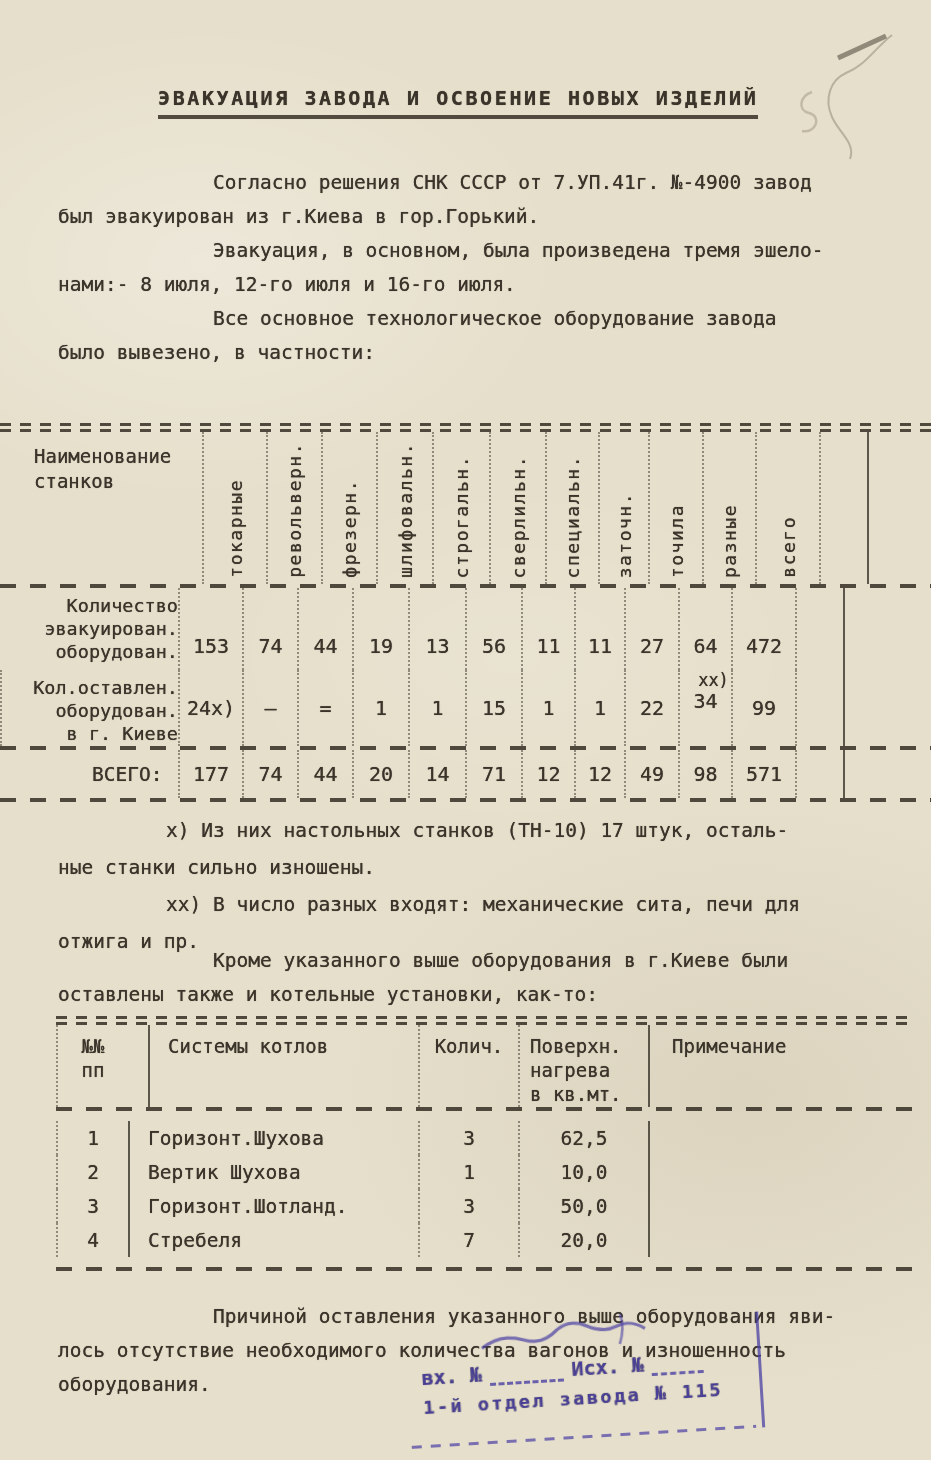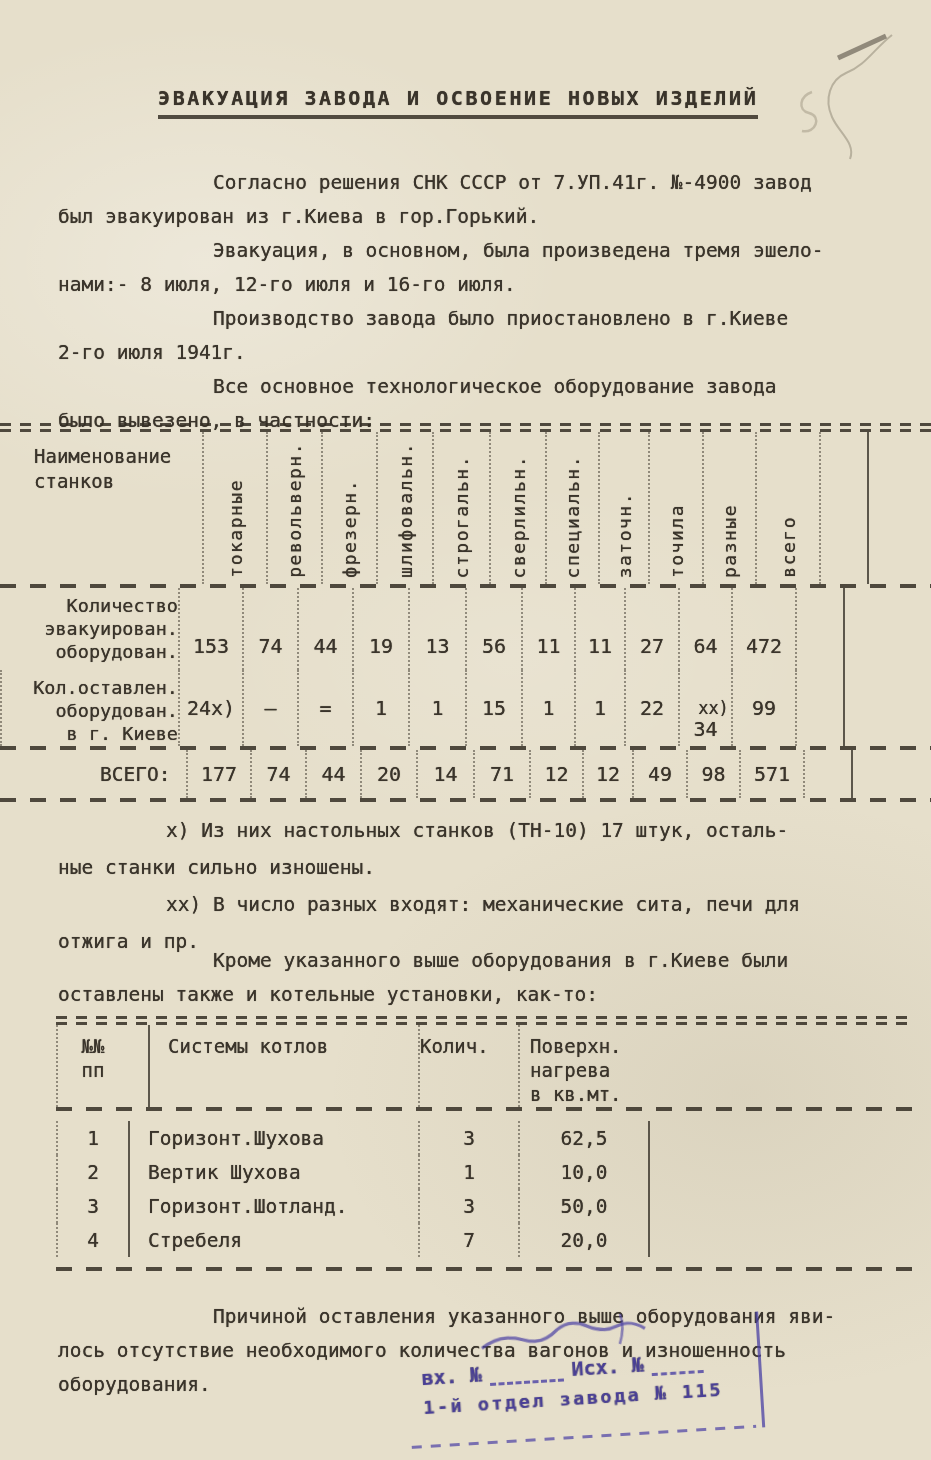--- a/index.html
+++ b/index.html
@@ -52,36 +52,36 @@
   .c:first-child{ border-left:none; }
   .c.solid{ border-left:2.5px solid rgba(58,52,42,.8); }
   .mhead{ height:152px;margin-left:24px; }
   .mhead .c{ display:flex; align-items:flex-end; justify-content:center; padding-bottom:6px; }
   .corner{ align-items:flex-start !important; justify-content:flex-start !important; padding:12px 0 0 10px; font-size:19px; line-height:25px; }
   .vlab{ writing-mode:vertical-rl; transform:rotate(180deg); font-size:18px; letter-spacing:1.5px; }
   .mrows{ grid-template-rows:82px 76px; }
   .rl{ white-space:pre-line; line-height:23px; padding:6px 0 0 4px; font-size:18.5px;text-align:right; }
   .vA{ display:flex; align-items:flex-end; justify-content:center; padding-bottom:12px; font-size:20px; }
   .vB{ display:flex; align-items:center; justify-content:center; font-size:20px; }
-  .vBxx{ flex-direction:column; line-height:21px; justify-content:flex-end; padding-bottom:6px; }
+  .vBxx{ flex-direction:column; line-height:21px; justify-content:flex-start; padding-bottom:6px; }
   .vBxx .xxmark{ font-size:17px; margin-left:16px; }
-  .mtot{ height:48px;padding-left:8px; }
+  .mtot{ height:48px; }
   .mtot .c{ display:flex; align-items:center; justify-content:center; font-size:20px; }
   .mtot .tl{ justify-content:flex-start; padding-left:92px; font-size:19.5px; }
 
   
   .btable{ position:absolute; top:1016px; left:56px; width:857px; }
   .bgrid{ display:grid; grid-template-columns:72px 290px 100px 130px auto; }
   .bc{ border-left:2px dotted rgba(58,52,42,.5); }
   .bc.bsolid{ border-left:2.5px solid rgba(58,52,42,.8); }
   .bhead{ height:82px; }
   .bhead .bc{ padding-top:9px; font-size:19px; line-height:24px; white-space:pre-line; }
   .bhead .hnum{ text-align:center; }
   .bhead .hsys{ padding-left:18px;margin-left:20px; }
-  .bhead .hqty{ }
+  .bhead .hqty{ text-align:center; }
   .bhead .hsur{ padding-left:10px; }
   .bhead .hnote{ padding-left:22px; }
   .brows{ grid-template-rows:repeat(4,34px); padding:10px 0 10px 0; }
   .brows .bc{ display:flex; align-items:center; font-size:19.5px; }
   .bnum{ justify-content:center; }
   .bsys{ padding-left:18px; }
   .bqty{ justify-content:center; }
   .bsur{ justify-content:center; }
   
   .brows{ display:grid; }
@@ -118,22 +118,20 @@
     <path d="M812,92 c-12,4 -15,18 -3,21 c13,3 7,21 -7,18" fill="none" stroke="#6f6753" stroke-width="2.5" opacity="0.3"></path>
   </svg>
 
   <div class="title">ЭВАКУАЦИЯ ЗАВОДА И ОСВОЕНИЕ НОВЫХ ИЗДЕЛИЙ</div>
 
   <div class="flow flow1">
     <div class="para">Согласно решения СНК СССР от 7.УП.41г. №-4900 завод
 был эвакуирован из г.Киева в гор.Горький.</div>
     <div class="para">Эвакуация, в основном, была произведена тремя эшело-
 нами:- 8 июля, 12-го июля и 16-го июля.</div>
-    <div class="para">Производство завода было приостановлено в г.Киеве
-2-го июля 1941г.</div>
     <div class="para">Все основное технологическое оборудование завода
 было вывезено, в частности:</div>
   </div>
 
   <div class="mtable">
     <div class="rule-eq"></div>
 
     <div class="mgrid mhead">
       <div class="c corner pre">Наименование
 станков</div>
@@ -254,20 +252,21 @@
     <div class="rule-eq"></div>
 
     <div class="bgrid bhead">
       <div class="bc hnum pre">№№
 пп</div>
       <div class="bc bsolid hsys">Системы котлов</div>
       <div class="bc hqty">Колич.</div>
       <div class="bc hsur pre">Поверхн.
 нагрева
 в кв.мт.</div>
+      <div class="bc bsolid hnote">Примечание</div>
     </div>
 
     <div class="rule-dash"></div>
 
     <div class="bgrid brows">
       <div class="bc bnum">1</div>
       <div class="bc bsolid bsys">Горизонт.Шухова</div>
       <div class="bc bqty">3</div>
       <div class="bc bsur">62,5</div>
       <div class="bc bsolid"></div>

